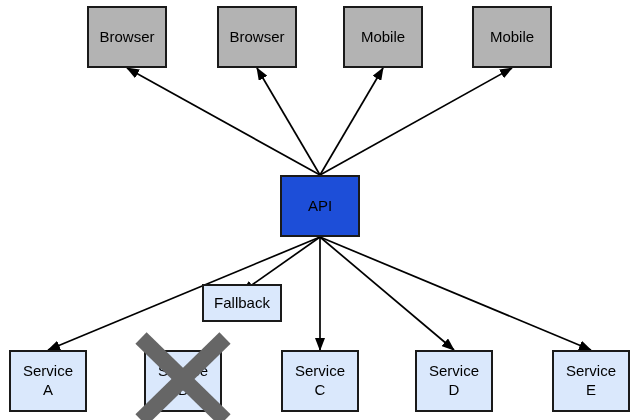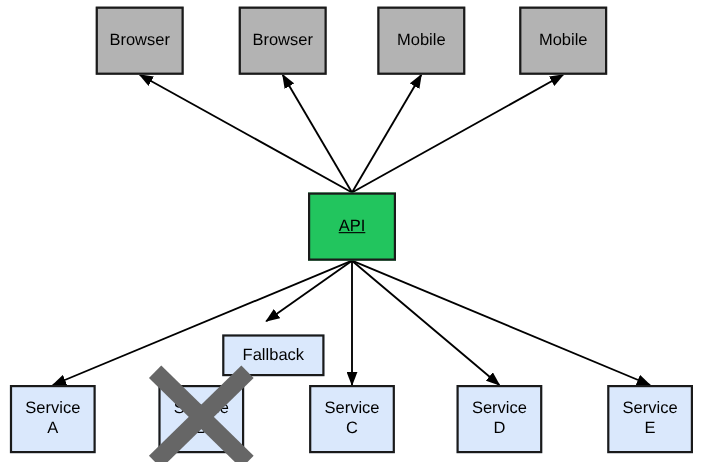--- a/index.html
+++ b/index.html
@@ -65,24 +65,24 @@
     </div>
     <div class="node" style="left: 217px; top: 6px; width: 80px; height: 62px; background: rgb(179, 179, 179); border-color: rgb(26, 26, 26);">
       <span class="node-label" style="color: rgb(0, 0, 0);">Browser</span>
     </div>
     <div class="node" style="left: 343px; top: 6px; width: 80px; height: 62px; background: rgb(179, 179, 179); border-color: rgb(26, 26, 26);">
       <span class="node-label" style="color: rgb(0, 0, 0);">Mobile</span>
     </div>
     <div class="node" style="left: 472px; top: 6px; width: 80px; height: 62px; background: rgb(179, 179, 179); border-color: rgb(26, 26, 26);">
       <span class="node-label" style="color: rgb(0, 0, 0);">Mobile</span>
     </div>
-    <div class="node" style="left: 280px; top: 175px; width: 80px; height: 62px; background: #22c55e; border-color: rgb(26, 26, 26); text-decoration: underline;">
+    <div class="node" style="left: 280px; top: 175px; width: 80px; height: 62px; background: #1d4ed8; border-color: rgb(26, 26, 26);">
       <span class="node-label" style="color: rgb(0, 0, 0);">API</span>
     </div>
-    <div class="node" style="left: 202px; top: 304px; width: 93px; height: 38px; background: rgb(218, 232, 252); border-color: rgb(26, 26, 26);">
+    <div class="node" style="left: 202px; top: 284px; width: 80px; height: 38px; background: rgb(218, 232, 252); border-color: rgb(26, 26, 26);">
       <span class="node-label" style="color: rgb(0, 0, 0);">Fallback</span>
     </div>
     <div class="node" style="left: 9px; top: 350px; width: 78px; height: 62px; background: rgb(218, 232, 252); border-color: rgb(26, 26, 26);">
       <span class="node-label" style="color: rgb(0, 0, 0);">Service
 A</span>
     </div>
     <div class="node" style="left: 144px; top: 350px; width: 78px; height: 62px; background: rgb(218, 232, 252); border-color: rgb(26, 26, 26);">
       <span class="node-label" style="color: rgb(0, 0, 0);">Service
 B</span>
     </div>

